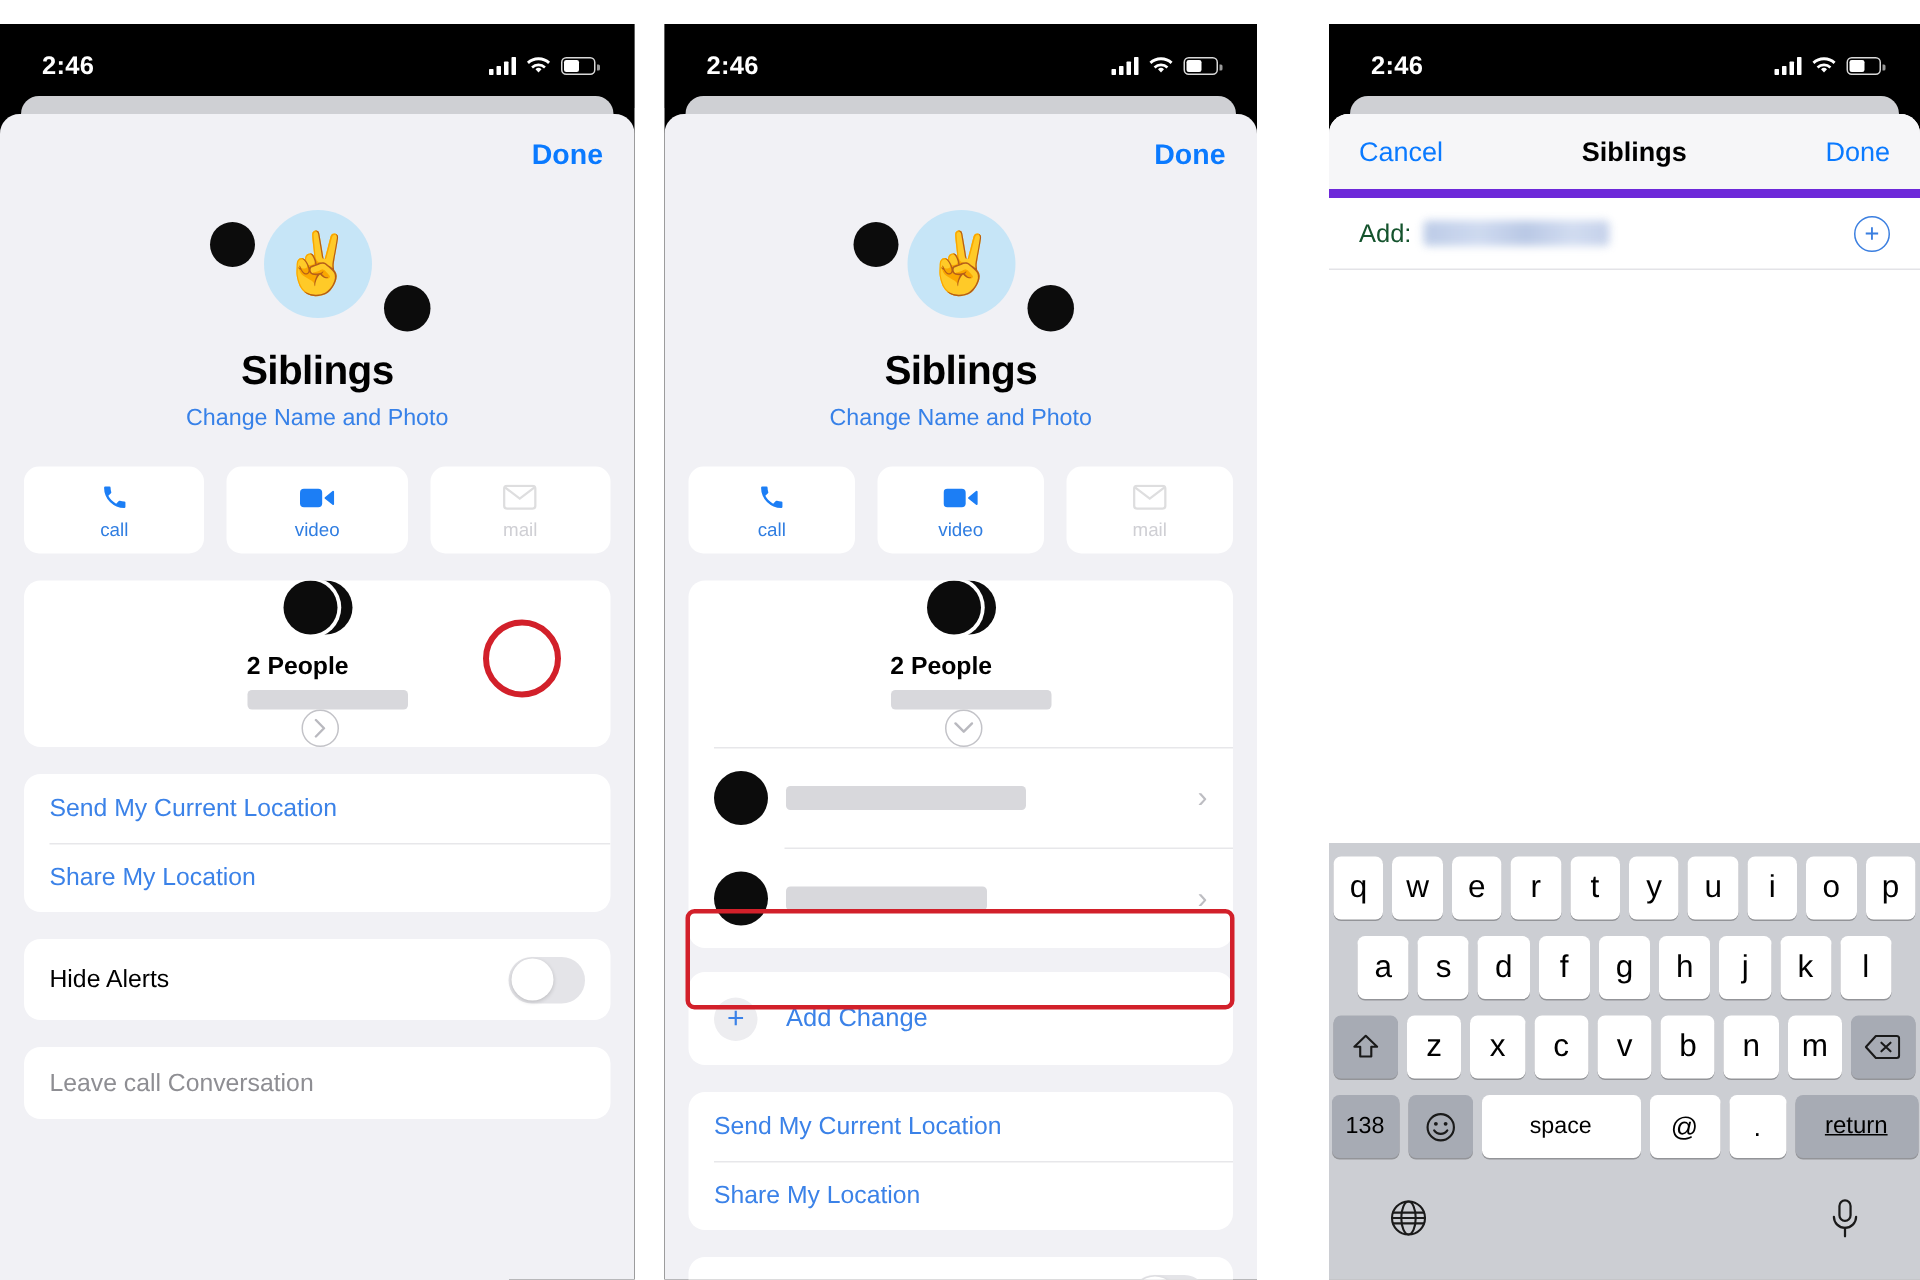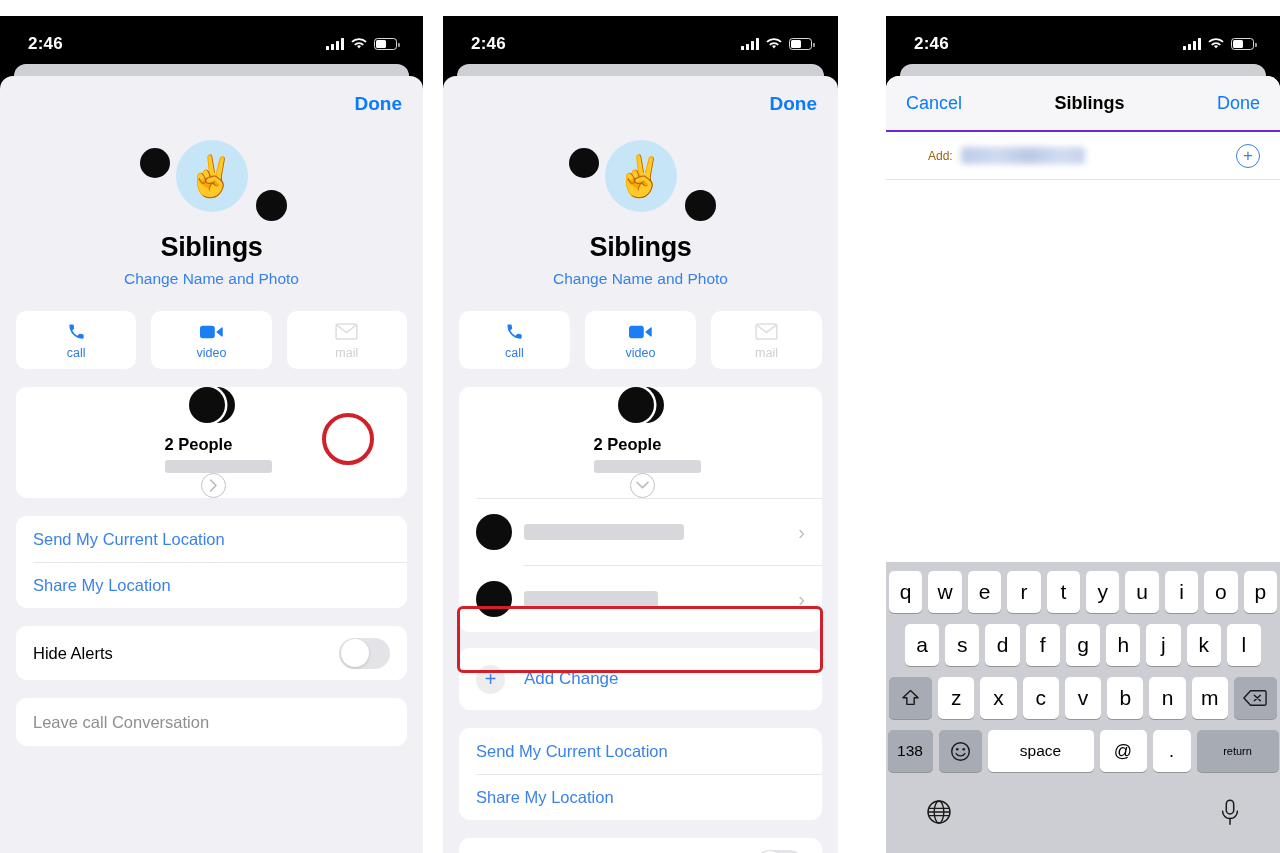--- a/index.html
+++ b/index.html
@@ -130,26 +130,26 @@
     position:absolute; border:4px solid #d2202a; border-radius:50%;
     pointer-events:none;
   }
   .anno-rect {
     position:absolute; border:3px solid #d2202a; border-radius:6px;
     pointer-events:none;
   }
 
   
   .navbar { height:56px; display:flex; align-items:center; justify-content:space-between;
-            padding: 0 20px; background:#f6f6f8; border-bottom:2px solid #6d28d9; }
+            padding: 0 20px; background:#f6f6f8; border-bottom:6px solid #6d28d9; }
   .navbar .nlink { color:#0a7aff; font-size:18px; }
   .navbar .ntitle { font-size:18px; font-weight:700; color:#000; }
   .addfield { height:48px; background:#fff; display:flex; align-items:center;
               padding: 0 20px; border-bottom:1px solid #e3e3e7; }
-  .addfield .alabel { font-size:12px; color:#a16207;margin-left:22px; }
+  .addfield .alabel { font-size:17px; color:#14532d; }
   .blurchip { margin-left:8px; height:17px; width:124px; border-radius:3px;
               background: linear-gradient(90deg,#b9c9e6,#ccd8ef 30%,#b6c6e4 55%,#cfdaf0 80%,#c2cfe9);
               filter: blur(3px); opacity:.95; }
   .plus-ring { margin-left:auto; width:24px; height:24px; border-radius:50%;
                border:1.6px solid #3b7fe0; color:#3b7fe0; display:flex;
                align-items:center; justify-content:center; font-size:17px; line-height:1; }
   .blankspace { background:#fff; flex:1; }
 
   
   .keyboard { position:absolute; left:0; right:0; bottom:0; height:307px;
@@ -157,21 +157,21 @@
   .krow { display:flex; justify-content:center; gap:6px; margin-bottom:11px; padding: 0 3px; }
   .key { background:#fff; border-radius:5px; height:42px; flex:1;
          display:flex; align-items:center; justify-content:center;
          font-size:21px; color:#000; box-shadow: 0 1px 0 rgba(0,0,0,.28); }
   .krow.r2 { padding: 0 19px; }
   .krow.r3 { padding: 0 3px; }
   .key.mod { background:#a7abb4; flex:0 0 43px; box-shadow:0 1px 0 rgba(0,0,0,.28); }
   .key.space { flex:0 0 106px; font-size:15.5px; }
   .key.at { flex:0 0 47px; font-size:18px; }
   .key.dot { flex:0 0 38px; font-size:18px; }
-  .key.ret { background:#a7abb4; flex:0 0 82px; font-size:11px; }
+  .key.ret { background:#a7abb4; flex:0 0 82px; font-size:16px;text-decoration:underline; }
   .key.num { background:#a7abb4; flex:0 0 45px; font-size:15.5px; }
   .key.emo { background:#a7abb4; flex:0 0 43px; font-size:19px; }
   .kbot { display:flex; align-items:center; justify-content:space-between;
           padding: 6px 40px 0; height:52px; }
   .kbot svg { display:block; }
 
   
   .homebar { position:absolute; left:50%; transform:translateX(-50%); bottom:10px;
              width:140px; height:5px; border-radius:3px; background:#0b0b0b; }
 </style>

